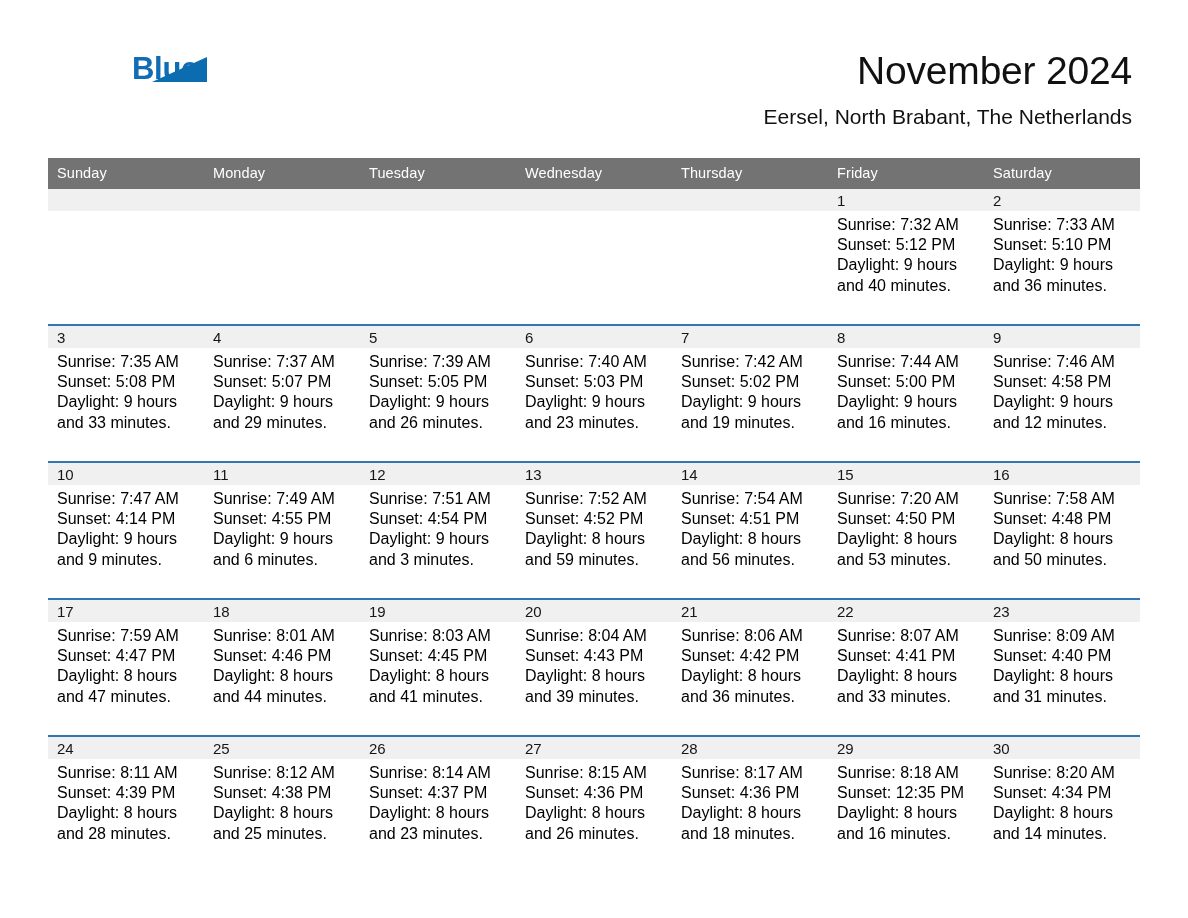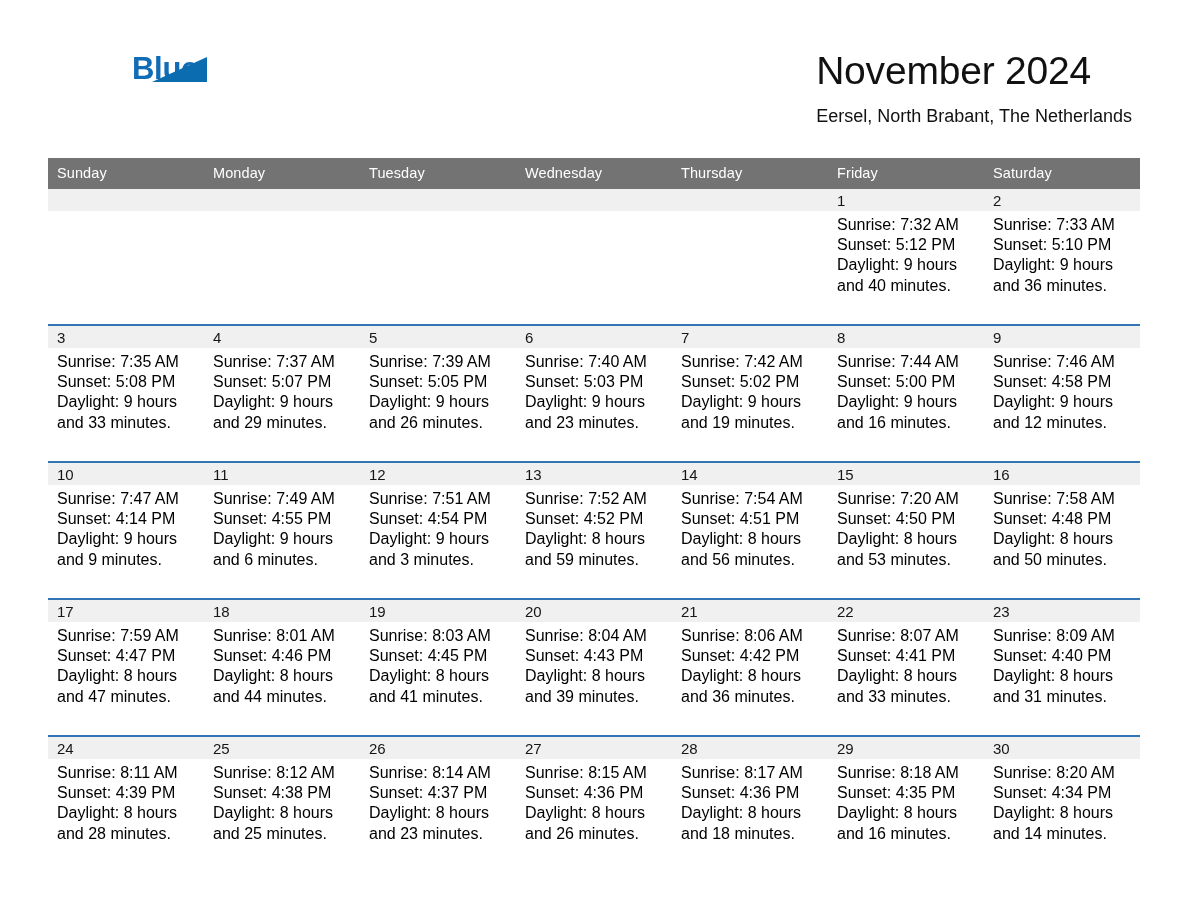--- a/index.html
+++ b/index.html
@@ -64,33 +64,33 @@
     letter-spacing: -0.3px;
     color: #0f6cb5;
     height: 34px;
     font-weight: bold;
   }
 
   .title-block {
     position: absolute;
     right: 56px;
     top: 48px;
-    text-align: left;
+    text-align: right;
   }
   .month-title {
     font-size: 39px;
     font-weight: normal;
     letter-spacing: -0.2px;
     color: #111111;
     line-height: 46px;
     white-space: nowrap;
   }
   .location {
     margin-top: 10px;
-    font-size: 18px;
+    font-size: 21px;
     color: #111111;
     line-height: 25px;
     white-space: nowrap;
   }
 
   
   .calendar {
     position: absolute;
     left: 48px;
     top: 158px;
@@ -527,21 +527,21 @@
                 <div>Daylight: 8 hours</div>
                 <div>and 18 minutes.</div>
               </div>
             </div>
           </td>
           <td>
             <div class="cell-inner">
               <div class="daynum-band">29</div>
               <div class="cell-body">
                 <div>Sunrise: 8:18 AM</div>
-                <div>Sunset: 4:35 PM</div>
+                <div>Sunset: 12:35 PM</div>
                 <div>Daylight: 8 hours</div>
                 <div>and 16 minutes.</div>
               </div>
             </div>
           </td>
           <td>
             <div class="cell-inner">
               <div class="daynum-band">30</div>
               <div class="cell-body">
                 <div>Sunrise: 8:20 AM</div>

